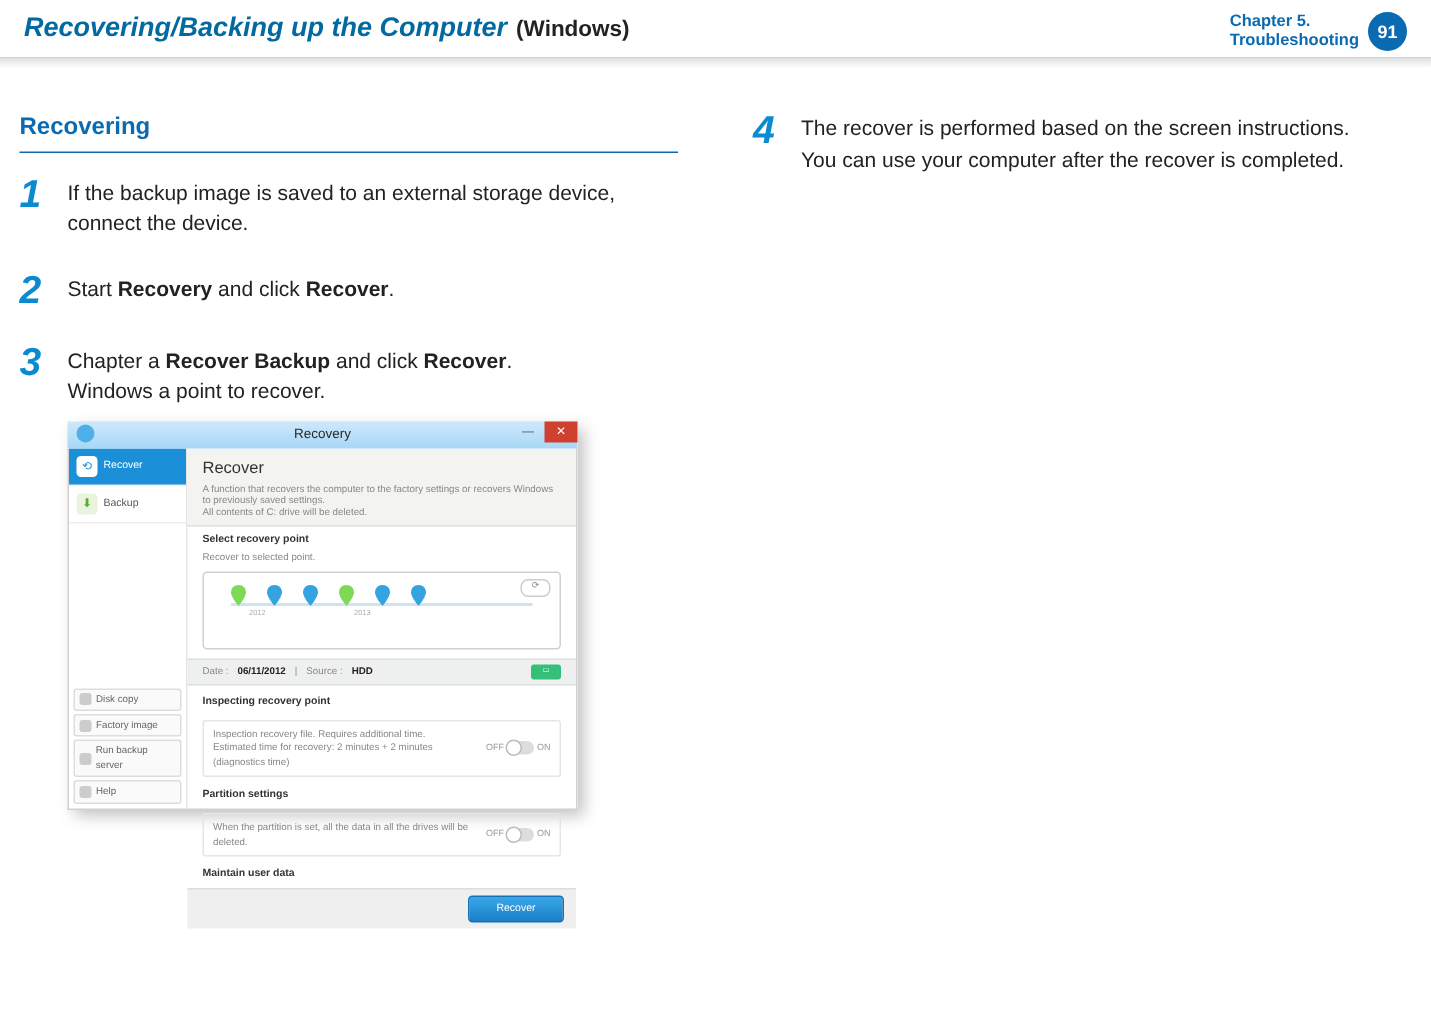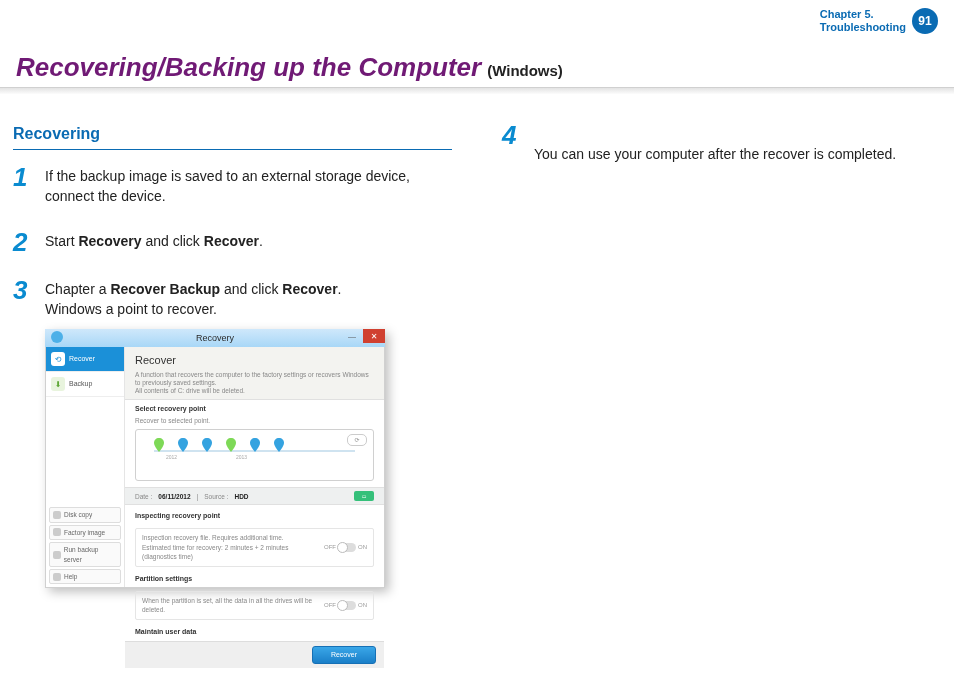--- a/index.html
+++ b/index.html
@@ -17,25 +17,24 @@
     align-items: flex-start;
     justify-content: space-between;
     padding: 8px 16px 4px 16px;
   }
   .title-block {
     display: flex;
     align-items: baseline;
     gap: 6px;
   }
   .page-title {
-    font-size: 26px;
+    font-size: 18px;
     font-weight: 700;
     font-style: italic;
-    color: #701a75;
-    margin-top: 44px;
+    color: #0369a1;
   }
   .page-title-suffix {
     font-size: 15px;
     font-weight: 700;
     color: #222;
   }
   .chapter-block {
     display: flex;
     align-items: center;
     gap: 6px;
@@ -417,18 +416,18 @@
         </div>
       </div>
     </div>
 
   </div>
 
   <div class="col">
     <div class="step">
       <div class="step-num">4</div>
       <div class="step-text">
-        <br>
+        <span>The recover is performed based on the screen instructions.</span><br>
         <span>You can use your computer after the recover is completed.</span>
       </div>
     </div>
   </div>
 </div>
 
 </body></html>

